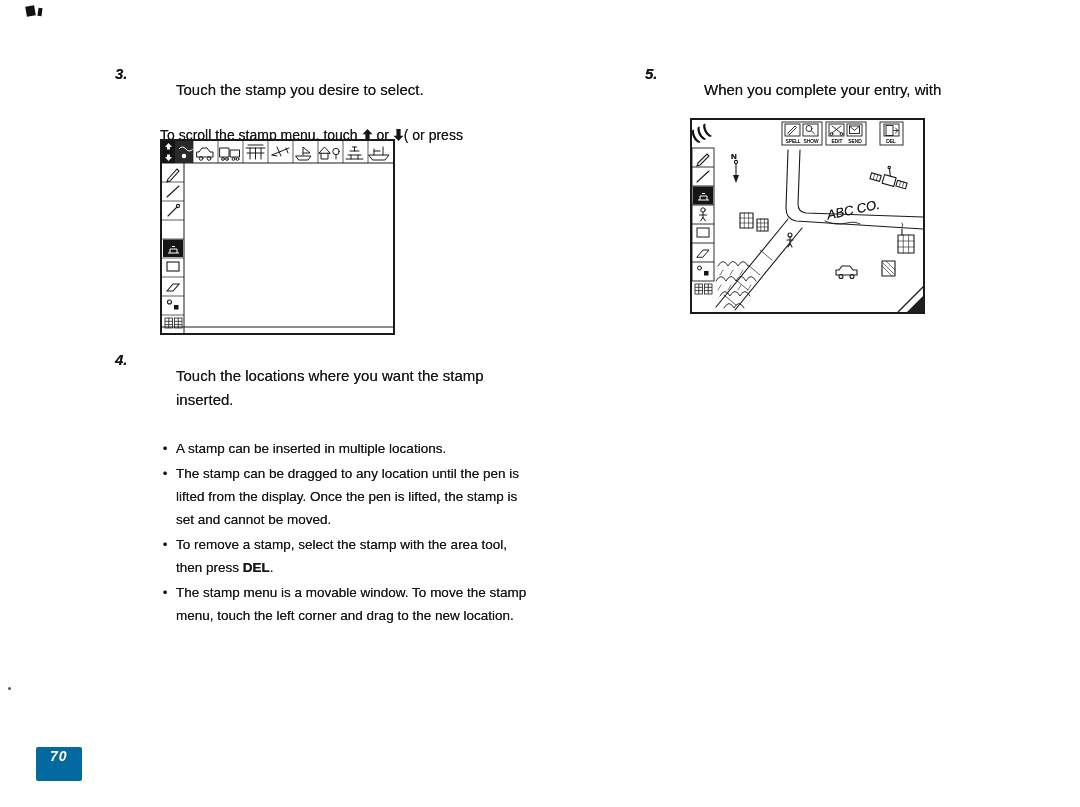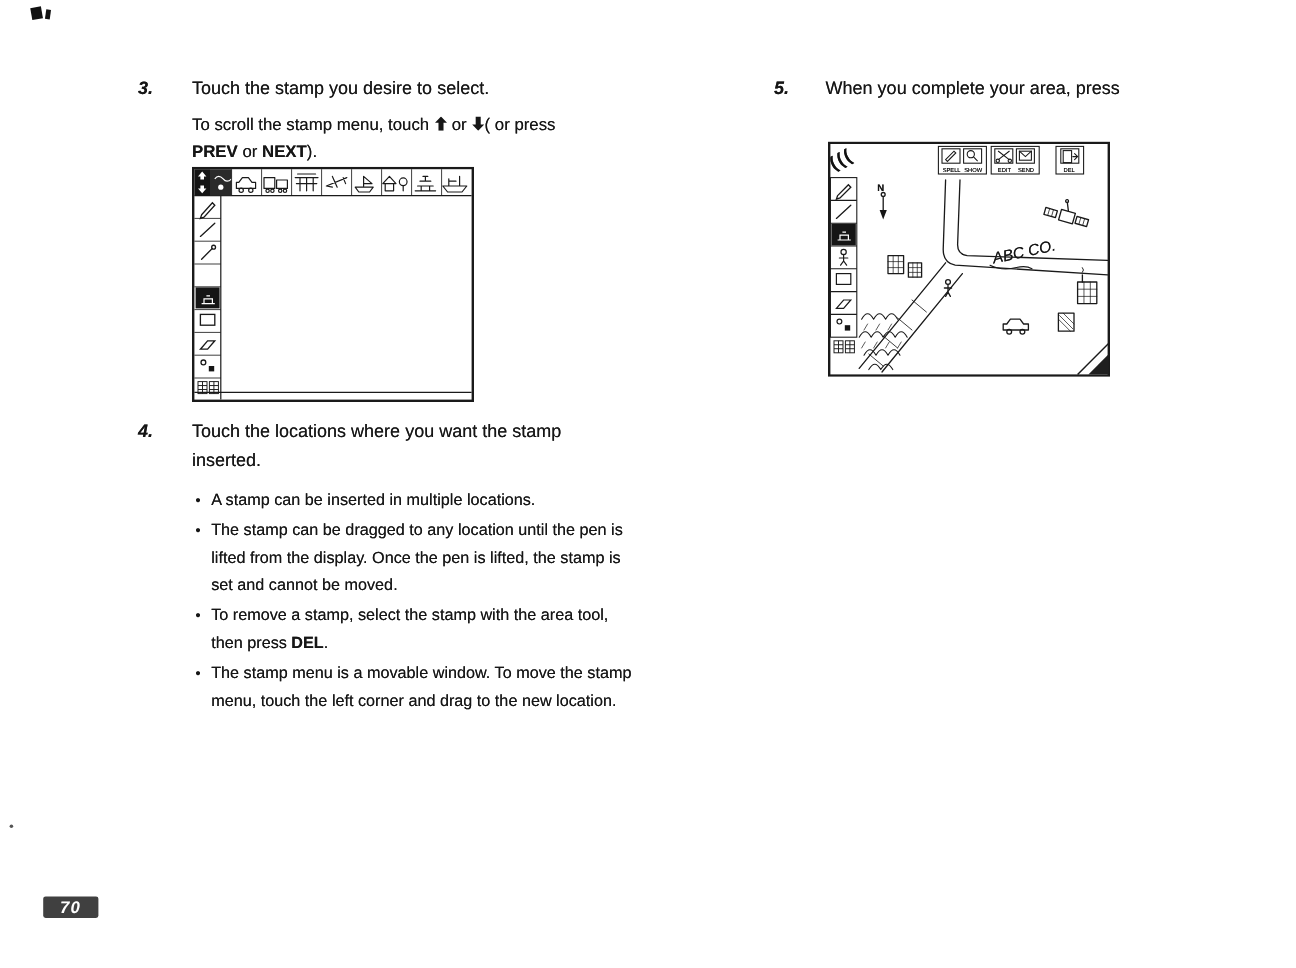--- a/index.html
+++ b/index.html
@@ -6,41 +6,41 @@
   body{
     width:1080px;height:807px;position:relative;overflow:hidden;
     background:#ffffff;color:#161616;
     font-family:"Liberation Sans", sans-serif;
     text-shadow:0 0 0.4px #444;
   }
   .abs{position:absolute;}
   
   .step-head{display:flex;align-items:flex-start;}
   .step-num{font-weight:bold;font-style:italic;font-size:15px;width:45px;flex:none;line-height:1.55;}
-  .step-title{font-size:15px;font-weight:400;margin:0;line-height:1.6;}
+  .step-title{font-size:15px;font-weight:400;margin:16px;line-height:1.6;}
   .note{margin:6px 0 0 45px;width:340px;font-size:14px;line-height:1.64;}
   .note b, .btext b, .enter-line b{font-weight:bold;}
   .arr{vertical-align:-1px;}
   .bullets{margin:10px 0 0 48px;width:372px;font-size:13.5px;line-height:1.7;}
   .bullet{position:relative;padding-left:13px;margin-bottom:2px;}
   .bullet::before{content:"\2022";position:absolute;left:0;top:1px;font-size:12px;}
   .step3{left:115px;top:62px;width:450px;}
   .shot1{left:160px;top:139px;margin:0;}
   .step4{left:115px;top:348px;width:450px;}
   .step4 .step-title{width:345px;}
   .step5{left:645px;top:62px;width:340px;}
   .enter-line{margin-left:43px;font-size:15px;line-height:1.6;}
   .step5 .step-num{width:43px;}
   .shot2{left:690px;top:118px;margin:0;}
   .screen{display:block;}
   
   .page-badge{
-    left:36px;top:747px;background:#404040;color:#fff;
+    left:36px;top:747px;background:#0369a1;color:#fff;
     font-style:italic;font-weight:bold;font-size:14px;
-    padding:1px 14px 1px 14px;border-radius:2px;letter-spacing:1px;text-align:center;
+    padding:1px 14px 17px 14px;border-radius:2px;letter-spacing:1px;text-align:center;
   }
   
   .a1{left:26px;top:6px;width:9px;height:10px;background:#111;transform:rotate(-10deg);}
   .a2{left:38px;top:8px;width:4px;height:8px;background:#111;transform:rotate(8deg);}
   .a3{left:8px;top:687px;width:3px;height:3px;background:#555;border-radius:50%;}
 </style>
 </head>
 <body>
 
 <div class="abs a1"></div>
@@ -176,21 +176,21 @@
     <div class="bullet"><span class="btext"><span>A stamp can be inserted in multiple locations.</span><b></b><span></span></span></div>
     <div class="bullet"><span class="btext"><span>The stamp can be dragged to any location until the pen is lifted from the display. Once the pen is lifted, the stamp is set and cannot be moved.</span><b></b><span></span></span></div>
     <div class="bullet"><span class="btext"><span>To remove a stamp, select the stamp with the area tool, then press </span><b>DEL</b><span>.</span></span></div>
     <div class="bullet"><span class="btext"><span>The stamp menu is a movable window. To move the stamp menu, touch the left corner and drag to the new location.</span><b></b><span></span></span></div>
   </div>
 </section>
 
 <section class="abs step5">
   <div class="step-head">
     <span class="step-num">5.</span>
-    <h2 class="step-title">When you complete your area, press</h2>
+    <h2 class="step-title">When you complete your entry, with</h2>
   </div>
 </section>
 
 <figure class="abs shot2">
   <svg class="screen" width="235" height="196" viewBox="0 0 235 196">
     <rect x="1" y="1" width="233" height="194" fill="#ffffff" stroke="#1a1a1a" stroke-width="2"></rect>
     <text x="1" y="19" font-size="15" font-weight="bold" letter-spacing="1.5" fill="#111" transform="rotate(-28 12 14)">(((</text>
 
     <g stroke="#1a1a1a" stroke-width="0.9" fill="none">
       <rect x="2" y="30" width="22" height="133"></rect>

